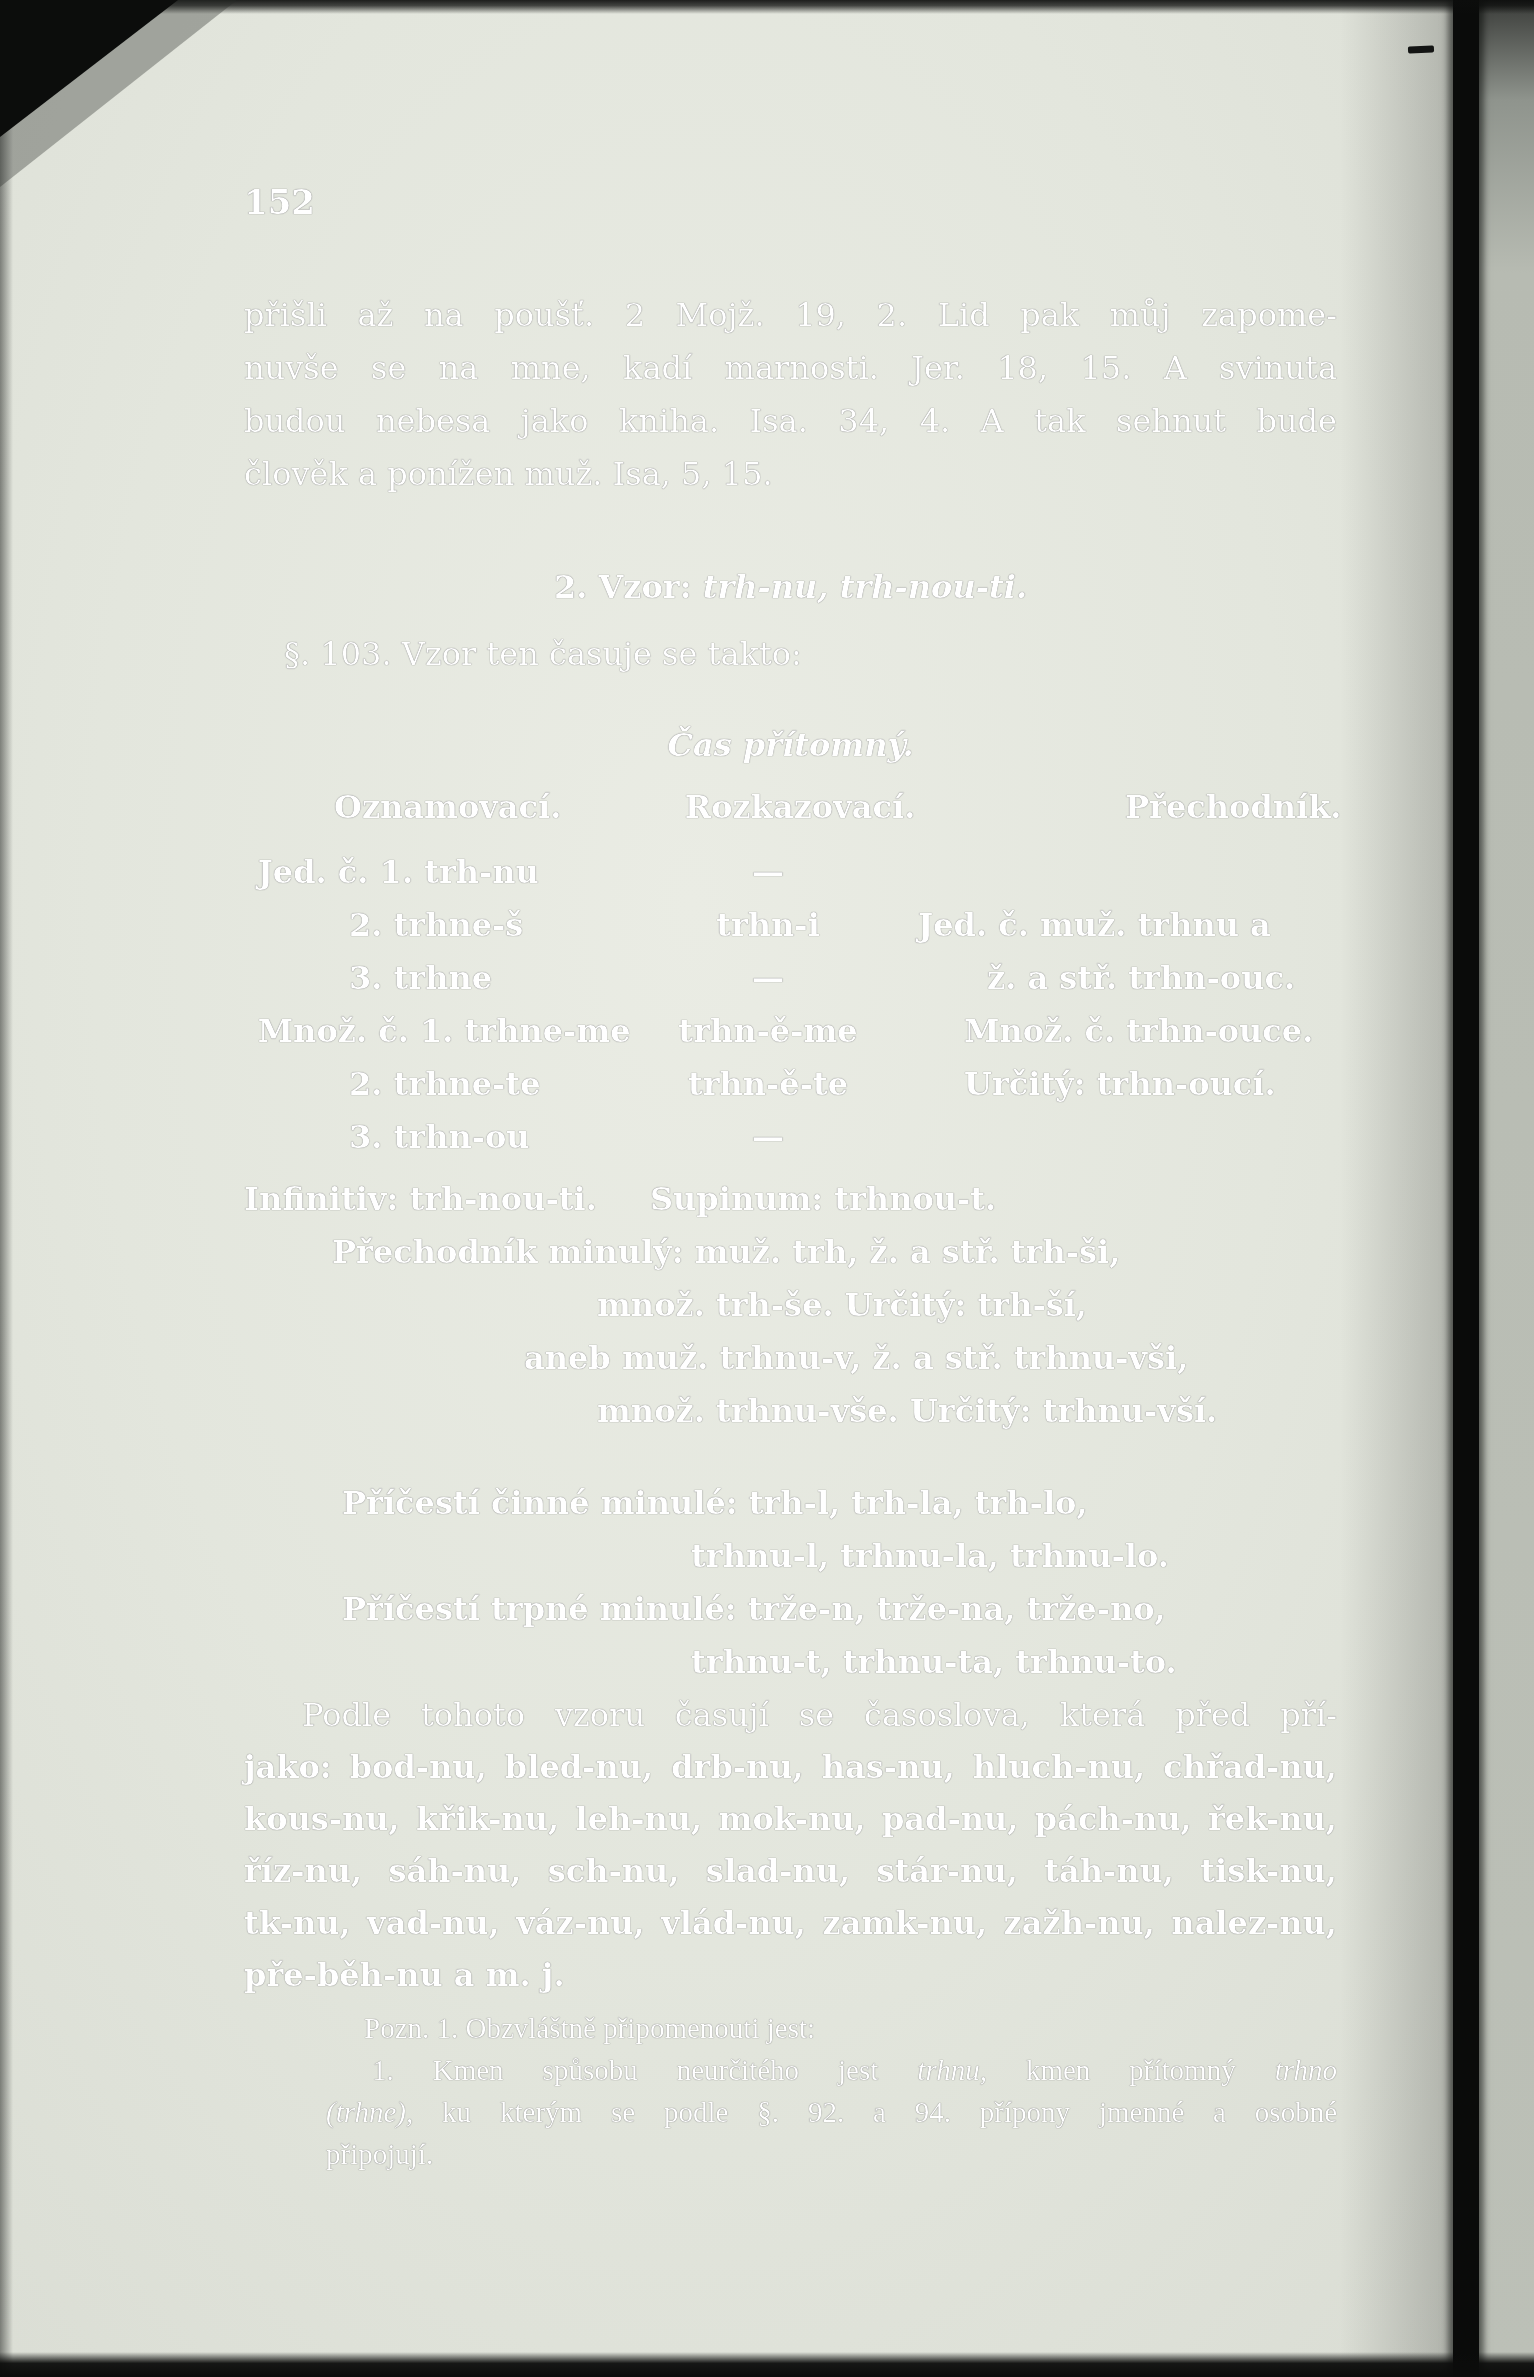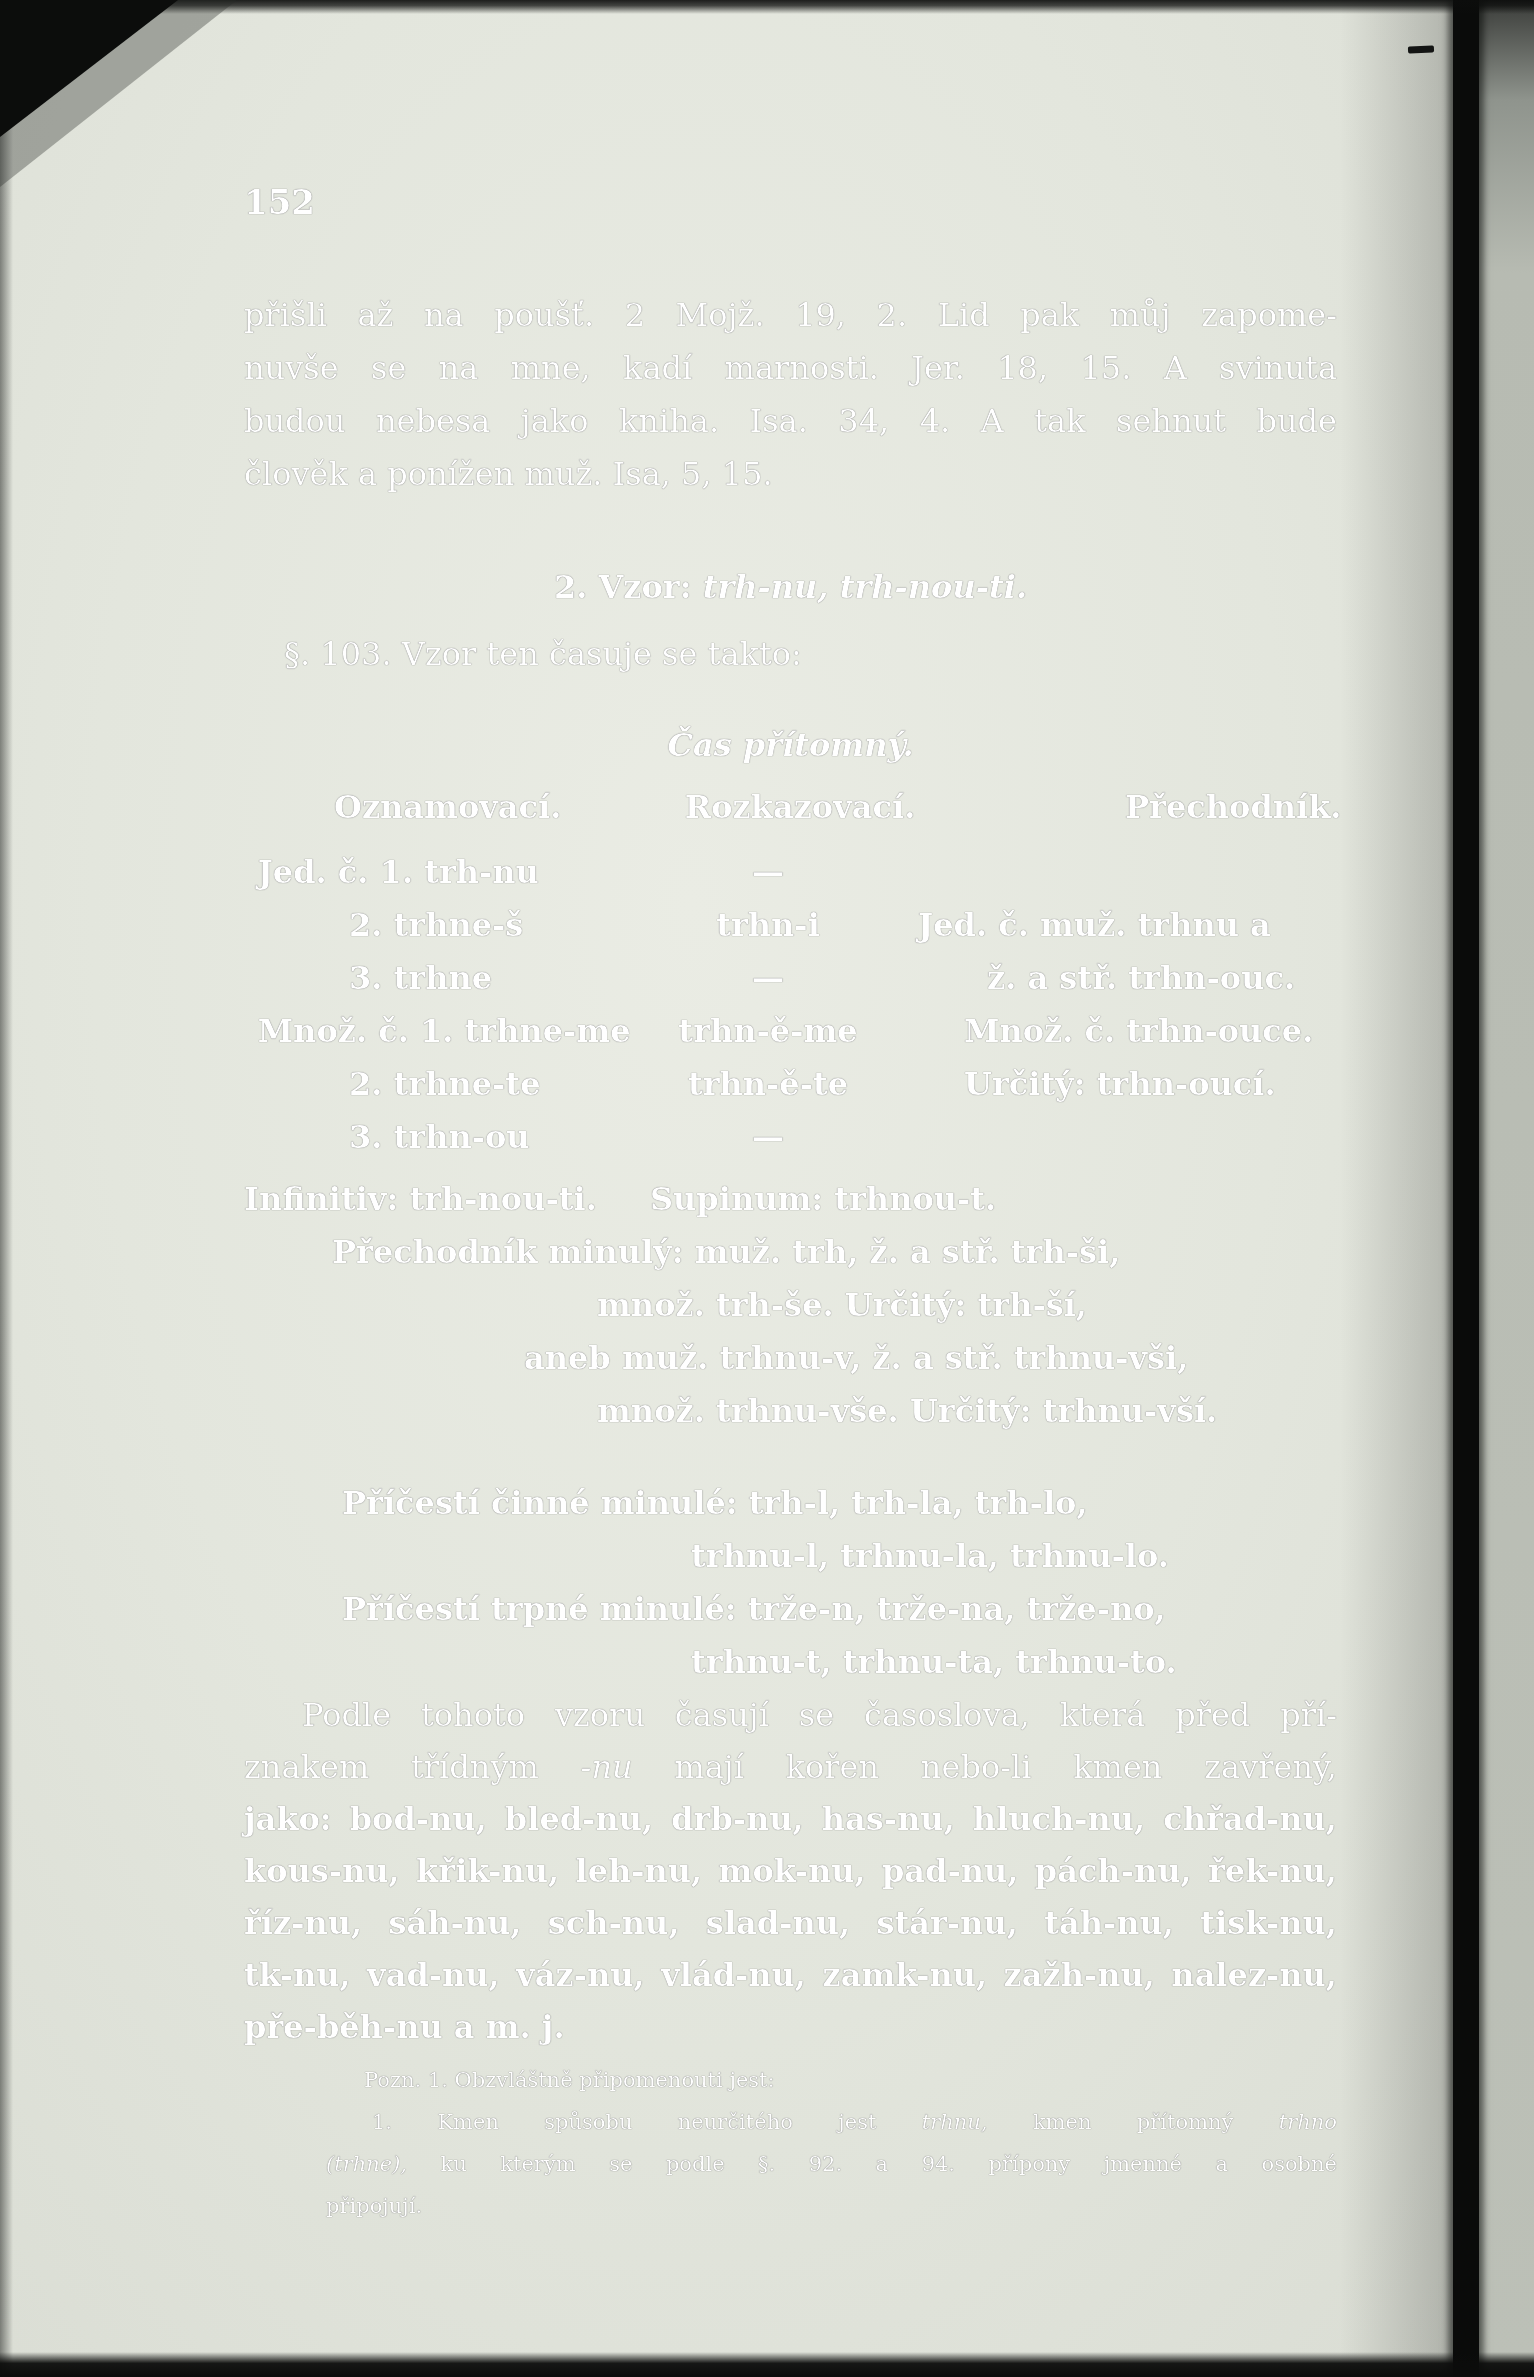--- a/index.html
+++ b/index.html
@@ -67,21 +67,21 @@
   .trans-block .t3{padding-left:353px;}
   .part-block{font-weight:bold;}
   .part-block .p0{padding-left:98px;margin-top:39px;}
   .part-block .p1{padding-left:447px;}
   .part-block .p2{padding-left:98px;}
   .part-block .p3{padding-left:447px;}
   .rule{line-height:52px;}
   .rule .indent1{text-indent:58px;}
   .rule .bold-line{font-weight:bold;}
   .it{font-style:italic;}
-  .footnote{margin-top:5.5px;padding-left:82px;width:1011px;font-size:21px;line-height:42px;}
+  .footnote{margin-top:5.5px;padding-left:82px;width:1011px;font-size:29px;line-height:42px;font-family:Liberation Serif, serif;}
   .footnote .fn1{padding-left:38px;}
   .footnote .fn2{text-indent:46px;}
 </style>
 </head>
 <body>
 
 <div class="page">
   <div class="paper"></div>
   <div class="gutter-shade"></div>
   <div class="right-margin"></div>
@@ -169,21 +169,20 @@
 
     <div class="part-block">
       <div class="p0">Příčestí činné minulé: trh-l, trh-la, trh-lo,</div>
       <div class="p1">trhnu-l, trhnu-la, trhnu-lo.</div>
       <div class="p2">Příčestí trpné minulé: trže-n, trže-na, trže-no,</div>
       <div class="p3">trhnu-t, trhnu-ta, trhnu-to.</div>
     </div>
 
     <div class="rule">
       <div class="jline indent1">Podle tohoto vzoru časují se časoslova, která před pří-</div>
-      <div class="jline"><span>znakem třídným </span><span class="it">-nu</span><span> mají kořen nebo-li kmen zavřený,</span></div>
       <div class="jline bold-line">jako: bod-nu, bled-nu, drb-nu, has-nu, hluch-nu, chřad-nu,</div>
       <div class="jline bold-line">kous-nu, křik-nu, leh-nu, mok-nu, pad-nu, pách-nu, řek-nu,</div>
       <div class="jline bold-line">říz-nu, sáh-nu, sch-nu, slad-nu, stár-nu, táh-nu, tisk-nu,</div>
       <div class="jline bold-line">tk-nu, vad-nu, váz-nu, vlád-nu, zamk-nu, zažh-nu, nalez-nu,</div>
       <div class="bold-line">pře-běh-nu a m. j.</div>
     </div>
 
     <div class="footnote">
       <div class="fn1">Pozn. 1. Obzvláštně připomenouti jest:</div>
       <div class="jline fn2"><span>1. Kmen spůsobu neurčitého jest </span><span class="it">trhnu,</span><span> kmen přítomný </span><span class="it">trhno</span></div>

